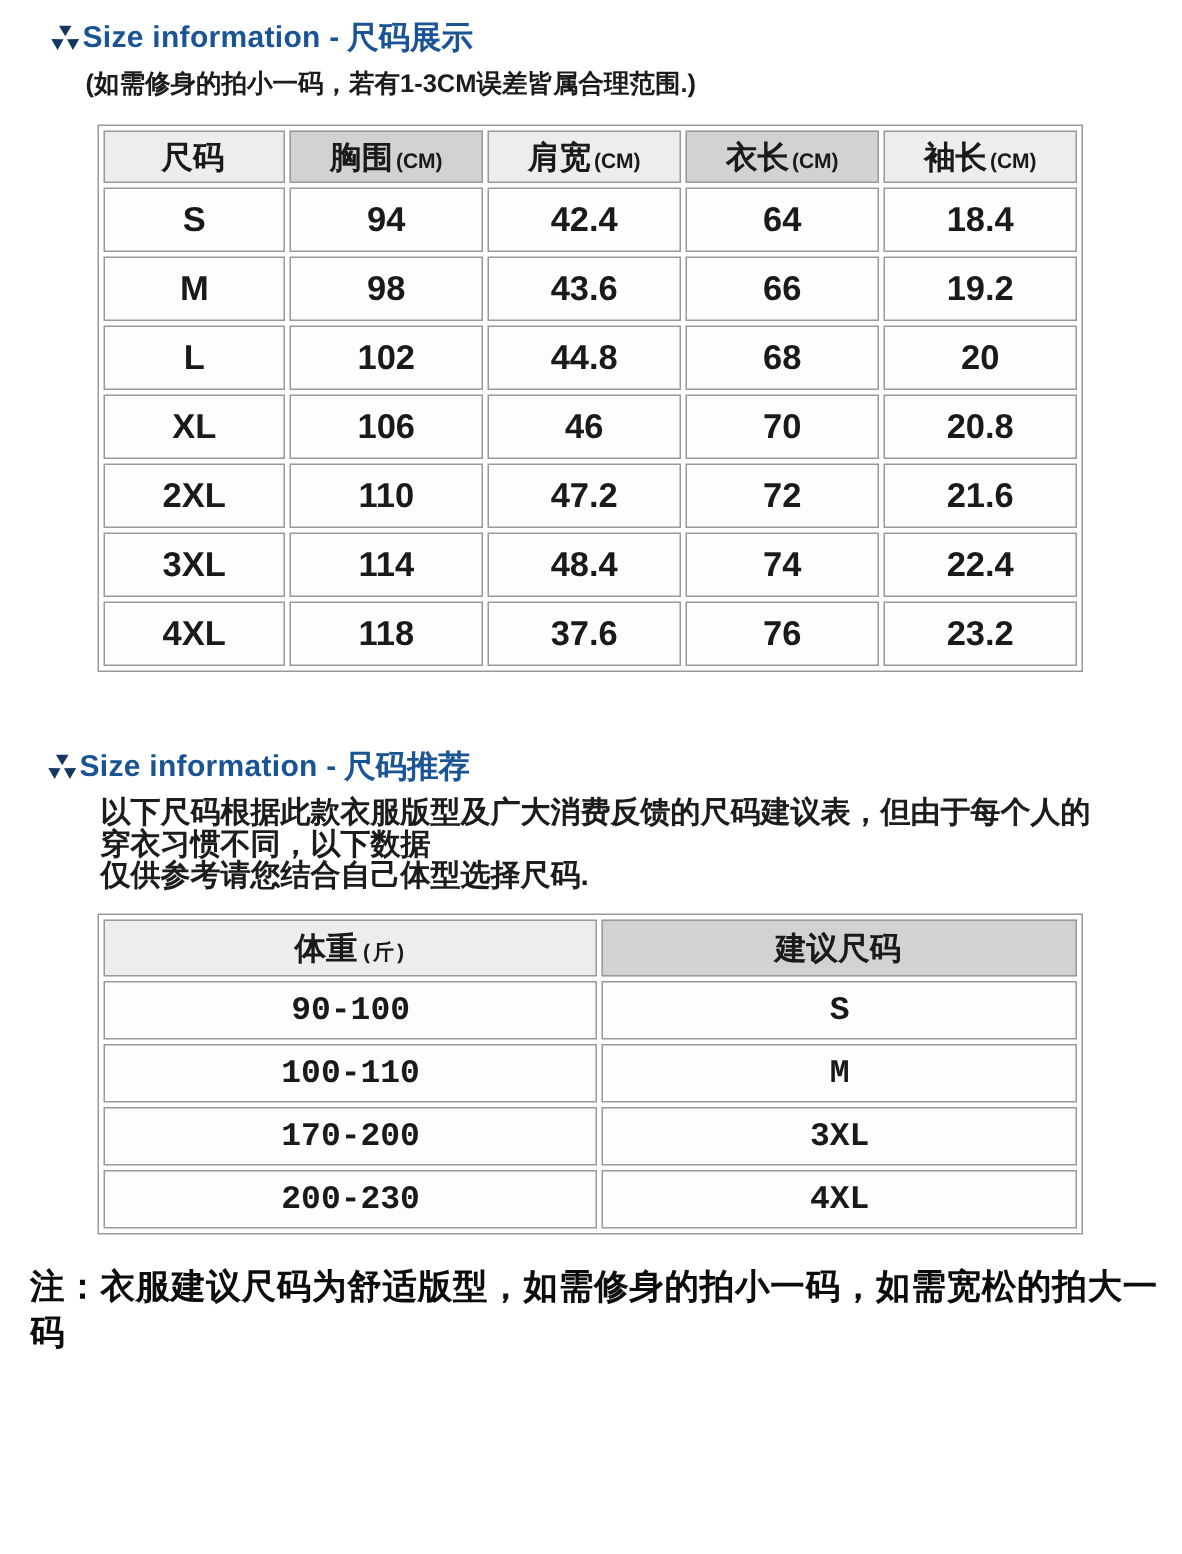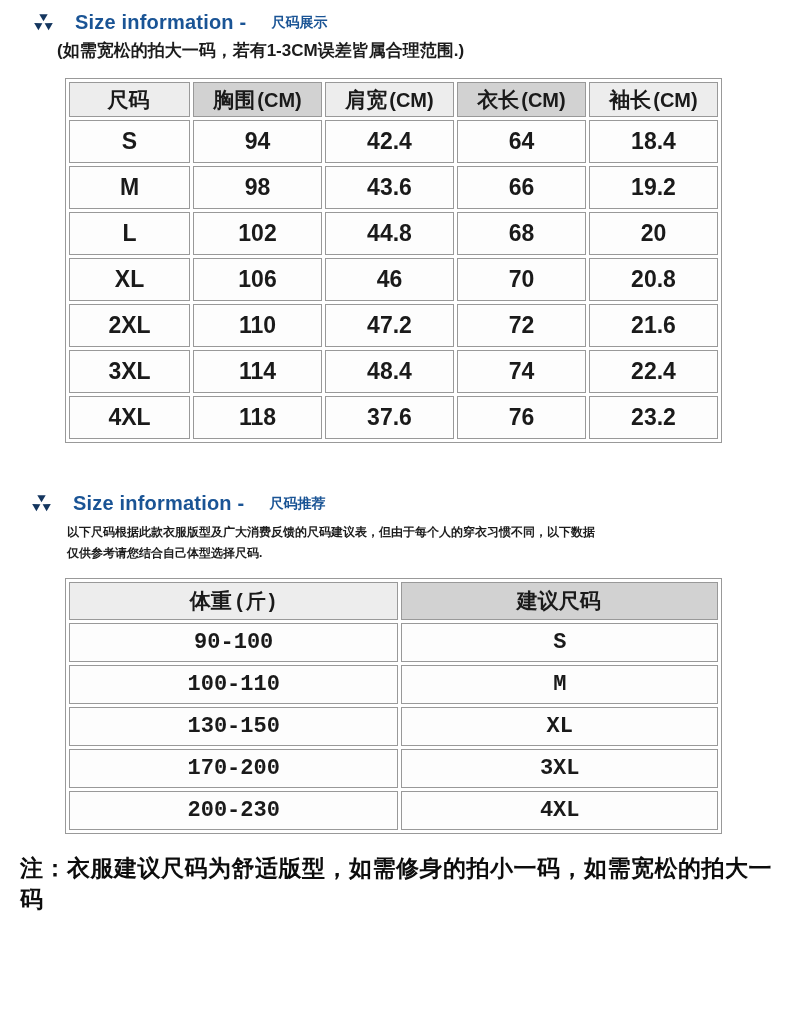--- a/index.html
+++ b/index.html
@@ -18,48 +18,48 @@
     min-height: 1036px;
     font-family: "Liberation Sans", "DejaVu Sans", sans-serif;
     color: var(--text);
     overflow: hidden;
   }
   .page { width: 788px; height: 1036px; position: relative; }
 
   .section-header {
     display: flex;
     align-items: center;
-    gap: 21px;
+    gap: 1px;
   }
   .section-header.first { padding: 11px 0 0 33px; }
   .section-header.second { padding: 49px 0 0 31px; }
   .tri-icon { width: 21px; height: 21px; flex: 0 0 auto; }
   .title-en {
     color: var(--accent);
     font-size: 20px;
     font-weight: bold;
     letter-spacing: 0.2px;
   }
   .title-zh {
     color: var(--accent);
-    font-size: 14px;
+    font-size: 21px;
     font-weight: bold;
     margin-left: 4px;
   }
 
   .measure-note {
     margin: 5px 0 0 57px;
     font-size: 17px;
     font-weight: bold;
     color: #1c1c1c;
   }
 
   .desc {
     margin: 7px 16px 0 67px;
-    font-size: 12px;
+    font-size: 20px;
     font-weight: bold;
     color: #1c1c1c;
     line-height: 21px;
     width: 660px;
   }
 
   table {
     border-collapse: separate;
     border-spacing: 3px;
     border: 1px solid var(--border);
@@ -76,21 +76,21 @@
     text-align: center;
     vertical-align: middle;
   }
   th {
     font-weight: bold;
     font-size: 21px;
     background: var(--th-light);
   }
   th:nth-child(even) { background: var(--th-dark); }
   .th-unit {
-    font-size: 20px;
+    font-size: 14px;
     font-weight: bold;
     margin-left: 2px;
   }
   td {
     background: var(--cell-bg);
     font-size: 23px;
     font-weight: bold;
   }
   .size-table th { height: 35px; }
   .size-table td { height: 43px; }
@@ -119,21 +119,21 @@
       <g fill="#14365f">
         <polygon points="12,10.5 7.2,2.5 16.8,2.5"></polygon>
         <polygon points="12,10.5 7.2,2.5 16.8,2.5" transform="rotate(120 12 12)"></polygon>
         <polygon points="12,10.5 7.2,2.5 16.8,2.5" transform="rotate(240 12 12)"></polygon>
       </g>
     </svg>
     <span class="title-en">Size information -</span>
     <span class="title-zh">尺码展示</span>
   </div>
 
-  <div class="measure-note">(如需宽松的拍大一码，若有1-3CM误差皆属合理范围.)</div>
+  <div class="measure-note">(如需修身的拍小一码，若有1-3CM误差皆属合理范围.)</div>
 
   <table class="size-table">
     <colgroup>
       <col class="c0">
         <col class="cn">
         <col class="cn">
         <col class="cn">
         <col class="cn">
     </colgroup>
     <thead>
@@ -229,24 +229,20 @@
     <tbody>
         <tr>
           <td>90-100</td>
           <td>S</td>
         </tr>
         <tr>
           <td>100-110</td>
           <td>M</td>
         </tr>
         <tr>
-          <td>130-150</td>
-          <td>XL</td>
-        </tr>
-        <tr>
           <td>170-200</td>
           <td>3XL</td>
         </tr>
         <tr>
           <td>200-230</td>
           <td>4XL</td>
         </tr>
       </tbody>
   </table>
 

